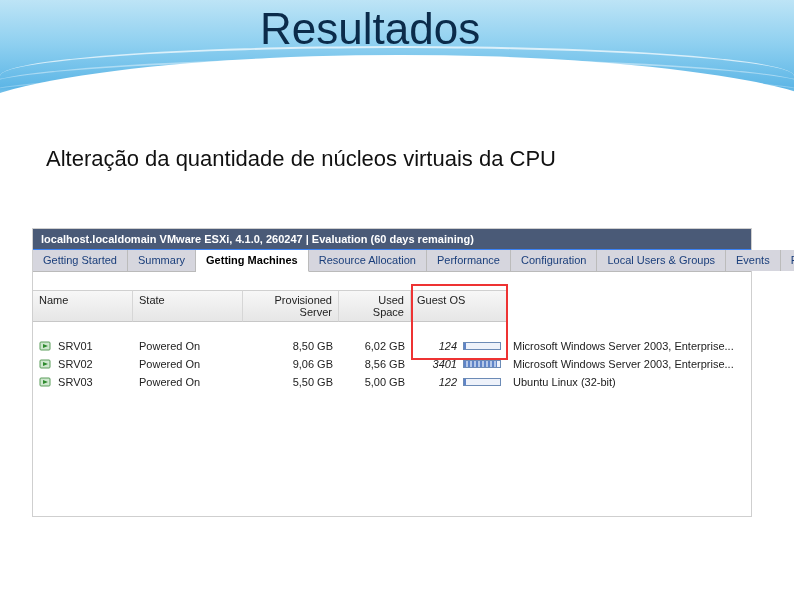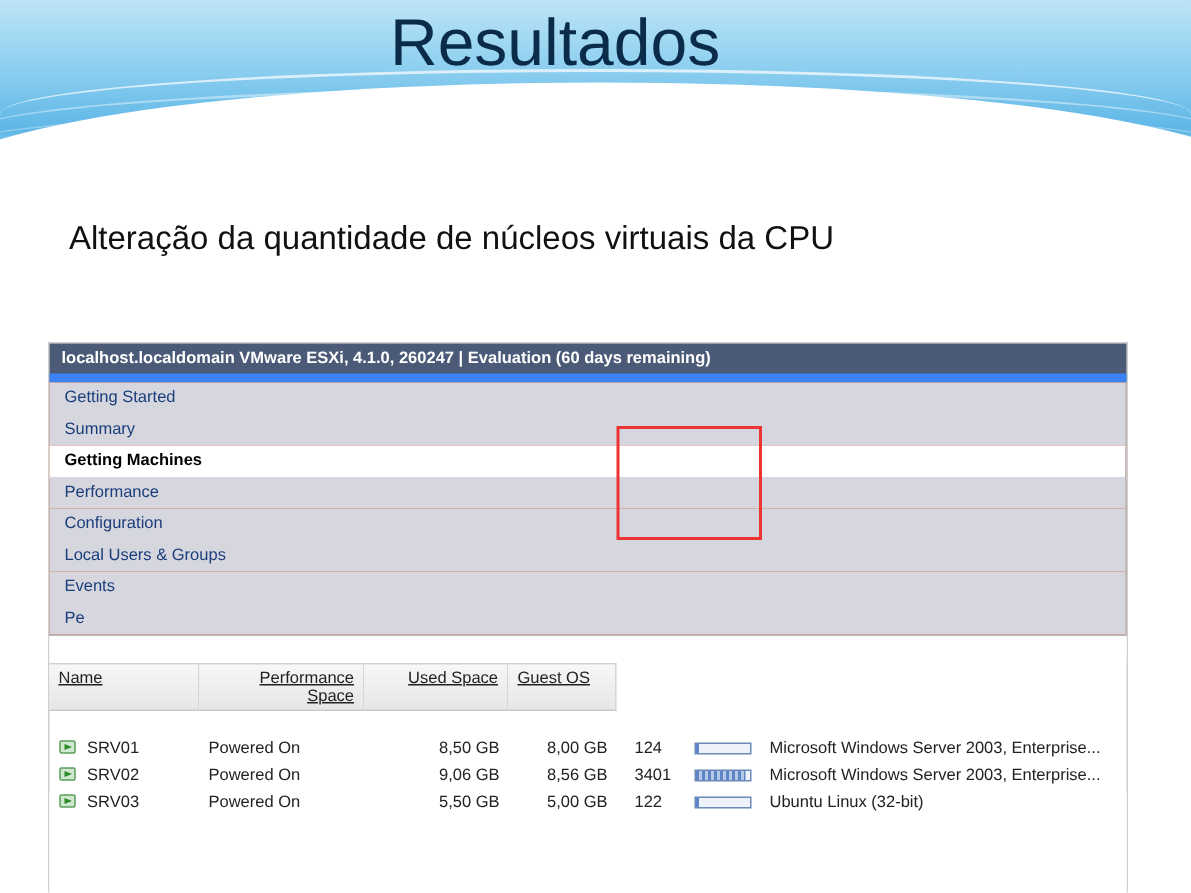--- a/index.html
+++ b/index.html
@@ -29,51 +29,51 @@
   .subtitle {
     position: absolute; left: 46px; top: 146px;
     font-size: 22px; color: #111; text-align: right;
   }
   .shot {
     position: absolute; left: 32px; top: 228px; width: 720px;
     background: #fff; border: 1px solid #cfcfcf;
   }
   .hostbar {
     background: #4a5a77; color: #fff; font-size: 11px; font-weight: 700;
-    padding: 4px 8px; border-bottom: 6px solid #3b82f6;
+    padding: 4px 8px; border-bottom: 1px solid #3b82f6;
   }
   .tabs {
-    display: flex; align-items: stretch; background: #c2410c;
-    border-bottom: 1px solid #bababa; font-size: 11px; flex-direction: column;
+    display: flex; align-items: stretch; background: #c4b5fd;
+    border-bottom: 1px solid #bababa; font-size: 11px;
   }
   .tab {
     padding: 4px 10px 5px; color: #1a3e7b; background: #d6d6de;
     border-right: 1px solid #bbb; cursor: pointer; white-space: nowrap;
   }
   .tab.active { background: #ffffff; font-weight: 700; color: #000; border-bottom: 1px solid #fff; margin-bottom: -1px; }
   .gap { height: 18px; background: #fff; }
   .grid-head, .row {
     display: grid;
     grid-template-columns: 100px 110px 96px 72px 96px 1fr;
     font-size: 11px;
   }
   .grid-head > div {
     background: linear-gradient(#f7f7f7, #e6e6e6);
     border-top: 1px solid #d0d0d0; border-bottom: 1px solid #c7c7c7;
     border-right: 1px solid #d6d6d6;
-    padding: 3px 6px; color: #222; text-decoration: underline;
+    padding: 3px 6px; color: #222;
   }
   .row > div {
     padding: 18px 6px; color: #222;
     border-bottom: 0;
   }
   .row { align-items: center; height: 18px; }
   .right { text-align: right; }
   .cpu-cell { display: flex; align-items: center; justify-content: flex-end; gap: 6px; }
-  .cpu-num { width: 34px; text-align: left; }
+  .cpu-num { width: 34px; text-align: right; font-style: italic; }
   .bar {
     width: 38px; height: 8px; border: 1px solid #6c8bb6;
     background: #eef2fa; position: relative; display: inline-block;
   }
   .bar .on {
     position: absolute; left: 0; top: 0; bottom: 0;
     background: repeating-linear-gradient(90deg,#5f84c8 0 2px,#b4c8e8 2px 4px);
   }
   .vm-icon {
     display: inline-block; width: 12px; height: 12px; margin-right: 4px; vertical-align: -2px;
@@ -97,49 +97,51 @@
   <div class="title">Resultados</div>
   <div class="subtitle">Alteração da quantidade de núcleos virtuais da CPU</div>
 
   <div class="shot">
     <div class="hostbar">localhost.localdomain VMware ESXi, 4.1.0, 260247 | Evaluation (60 days remaining)</div>
 
     <div class="tabs">
       <div class="tab">Getting Started</div>
       <div class="tab">Summary</div>
       <div class="tab active">Getting Machines</div>
+      <div class="tab">Resource Allocation</div>
       <div class="tab">Performance</div>
       <div class="tab">Configuration</div>
       <div class="tab">Local Users &amp; Groups</div>
       <div class="tab">Events</div>
       <div class="tab">Pe</div>
     </div>
 
     <div class="gap"></div>
 
     <div class="grid-head">
       <div>Name</div>
-      <div class="right">Performance Space</div>
+      <div>State</div>
+      <div class="right">Provisioned Server</div>
       <div class="right">Used Space</div>
       <div>Guest OS</div>
     </div>
 
     <div class="row">
       <div>
         <span class="vm-icon">
           <svg viewBox="0 0 12 12">
               <rect x="1" y="2" width="10" height="8" rx="1" fill="#cfe8cf" stroke="#5a9d5a"></rect>
               <polygon points="4,4 9,6 4,8" fill="#2d8a2d"></polygon>
             </svg>
         </span>
         <span>SRV01</span>
       </div>
       <div>Powered On</div>
       <div class="right">8,50 GB</div>
-      <div class="right">8,00 GB</div>
+      <div class="right">6,02 GB</div>
       <div class="cpu-cell">
         <span class="cpu-num">124</span>
         <span class="bar">
             <span class="on" style="width:5%"></span>
           </span>
       </div>
       <div>Microsoft Windows Server 2003, Enterprise...</div>
     </div>
 
     <div class="row">

